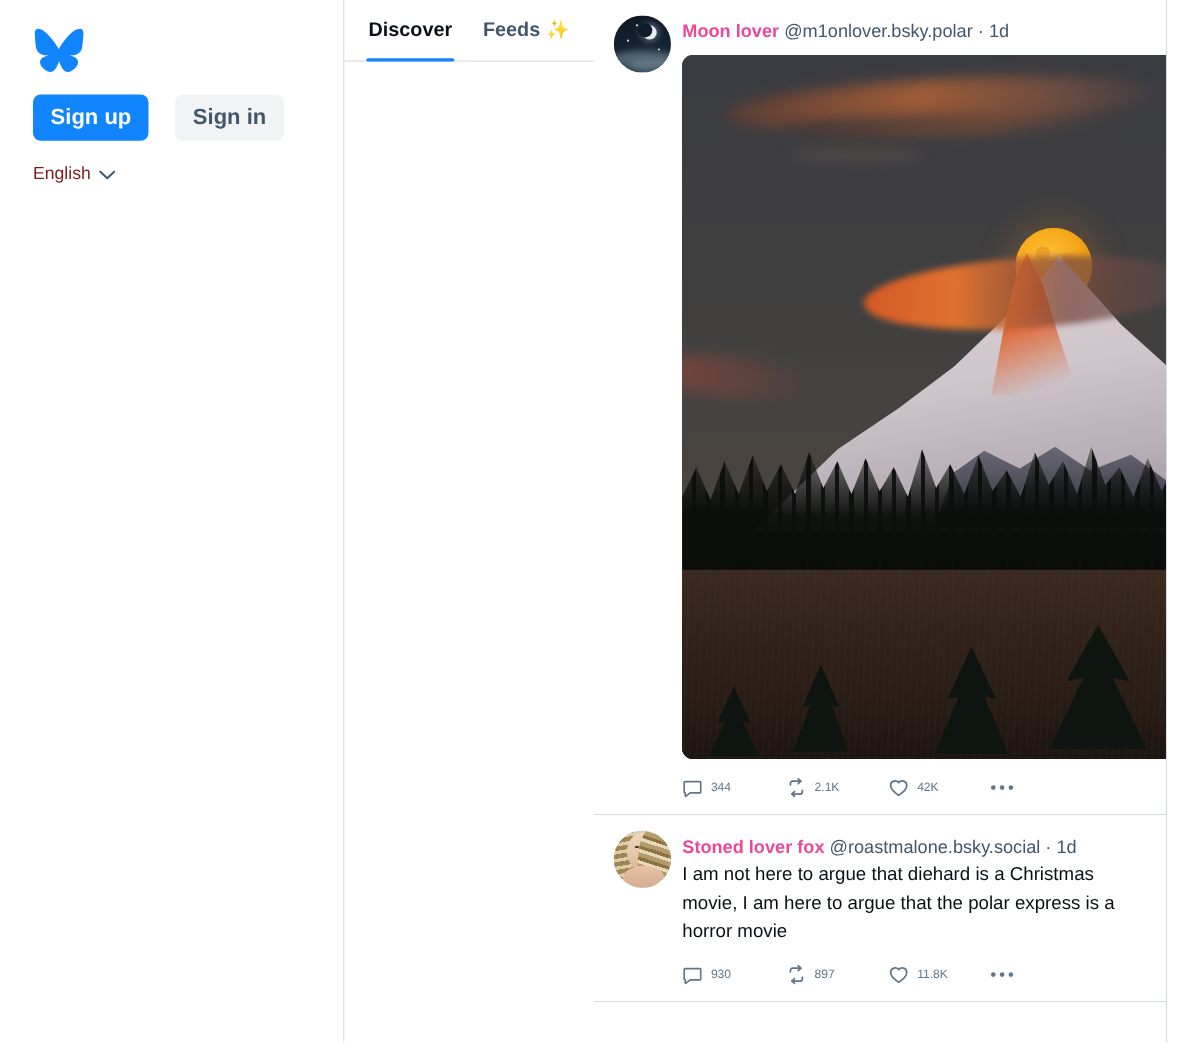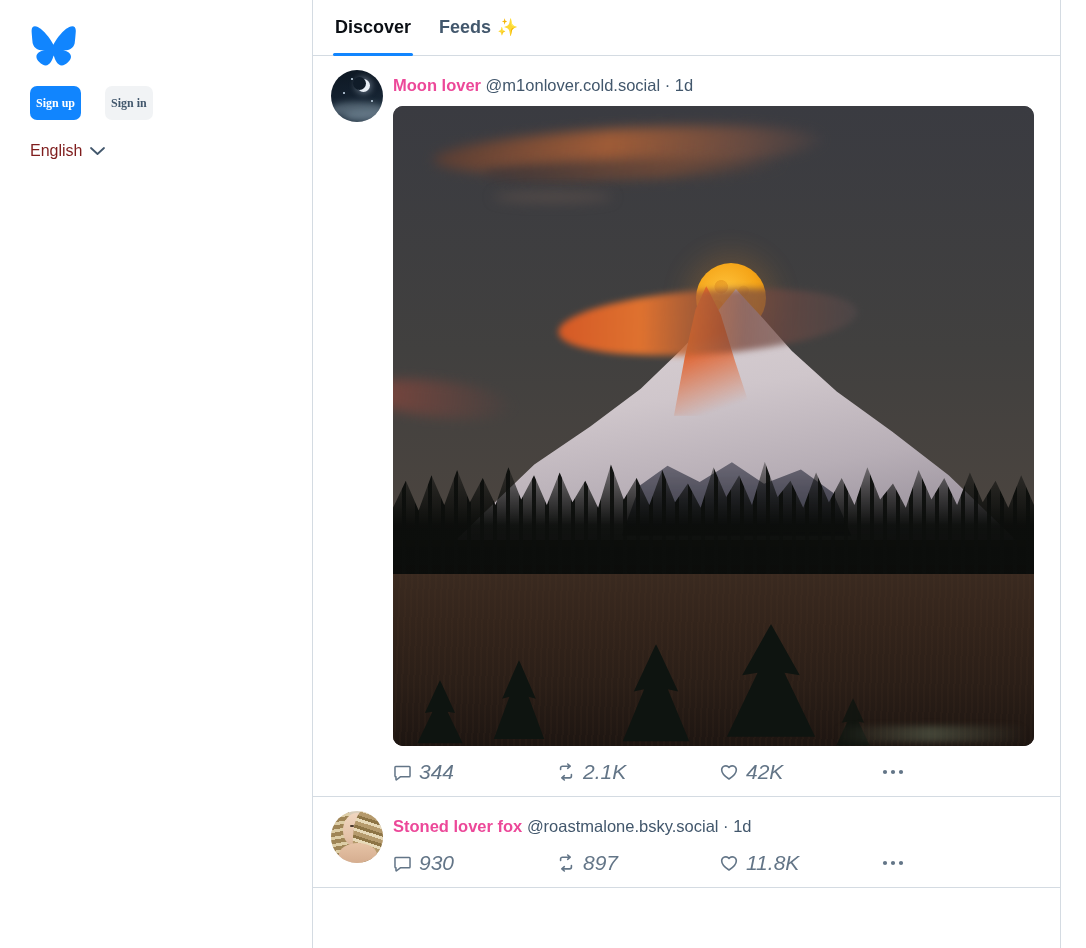--- a/index.html
+++ b/index.html
@@ -39,24 +39,24 @@
   }
   .auth-row {
     margin-top: 18px;
     display: flex;
     gap: 12px;
     align-items: center;
   }
   .btn {
     border: none;
     border-radius: 7px;
-    font-family: Liberation Serif, serif;
-    font-size: 12px;
+    font-family: Liberation Sans, sans-serif;
+    font-size: 20px;
     font-weight: 700;
-    padding: 11px 6px;
+    padding: 11px 16px;
     cursor: pointer;
     line-height: 1;
   }
   .btn-primary { background: #1185fe; color: #ffffff; }
   .btn-secondary { background: #f1f3f5; color: #42576c; margin-left: 12px; }
   .lang-row {
     margin-top: 22px;
     display: inline-flex;
     align-items: center;
     gap: 8px;
@@ -67,21 +67,21 @@
 
   
   .main {
     flex: 1 1 auto;
     border-left: 1px solid #d4dbe2;
     border-right: 1px solid #d4dbe2;
     width: 749px;
     max-width: 749px;
     background: #fff;
     display: flex;
-    flex-direction: column;
+    flex-direction: row;
   }
   .tabbar {
     height: 56px;
     border-bottom: 1px solid #d4dbe2;
     display: flex;
     align-items: stretch;
     padding: 0 8px;
     position: relative;
   }
   .tab {
@@ -158,24 +158,23 @@
     align-items: center;
     height: 48px;
     margin-top: 2px;
     padding-right: 120px;
   }
   .action {
     display: flex;
     align-items: center;
     gap: 7px;
     color: #637587;
-    font-size: 21px;
+    font-size: 11px;
     cursor: pointer;
     width: 163px;
-    font-style: italic;
   }
   .action.more { width: auto; }
   .action svg { display: block; }
 
   
   .sky {
     position: absolute; inset: 0;
     background:
       radial-gradient(120% 80% at 50% 105%, rgba(120,60,35,0.30) 0%, rgba(0,0,0,0) 55%),
       linear-gradient(#3a3b41 0%, #41403f 38%, #4a443f 62%, #3d3833 80%, #2d2723 100%);
@@ -384,21 +383,21 @@
           <span class="av-star" style="left:12px;top:22px"></span>
           <span class="av-star" style="left:40px;top:30px"></span>
           <span class="av-star" style="left:20px;top:8px"></span>
           <span class="av-cloud"></span>
           <span class="av-cloud2"></span>
         </div>
 
         <div class="post-body">
           <div class="post-head">
             <span class="display-name">Moon lover</span>
-            <span class="handle">@m1onlover.cold.social</span>
+            <span class="handle">@m1onlover.bsky.polar</span>
             <span class="dot-sep">·</span>
             <span class="timestamp">1d</span>
           </div>
 
           <div class="media">
             <span class="sky"></span>
             <span class="cloud cloud-a"></span>
             <span class="cloud cloud-b"></span>
             <span class="cloud cloud-c"></span>
             <span class="cloud cloud-d"></span>
@@ -472,20 +471,21 @@
         </div>
 
         <div class="post-body">
           <div class="post-head">
             <span class="display-name">Stoned lover fox</span>
             <span class="handle">@roastmalone.bsky.social</span>
             <span class="dot-sep">·</span>
             <span class="timestamp">1d</span>
           </div>
 
+          <div class="post-text">I am not here to argue that diehard is a Christmas movie, I am here to argue that the polar express is a horror movie</div>
 
           <div class="actions">
             <div class="action">
               <span>
                 <svg width="19" height="19" viewBox="0 0 24 24" aria-hidden="true">
                   <path d="M3.5 4.5h17a1 1 0 0 1 1 1v11a1 1 0 0 1-1 1H9.2L4.6 21.2a.5.5 0 0 1-.85-.35V17.5h-.25a1 1 0 0 1-1-1v-11a1 1 0 0 1 1-1z" fill="none" stroke="#637587" stroke-width="1.9" stroke-linejoin="round"></path>
                 </svg>
               </span>
               <span>930</span>
             </div>

